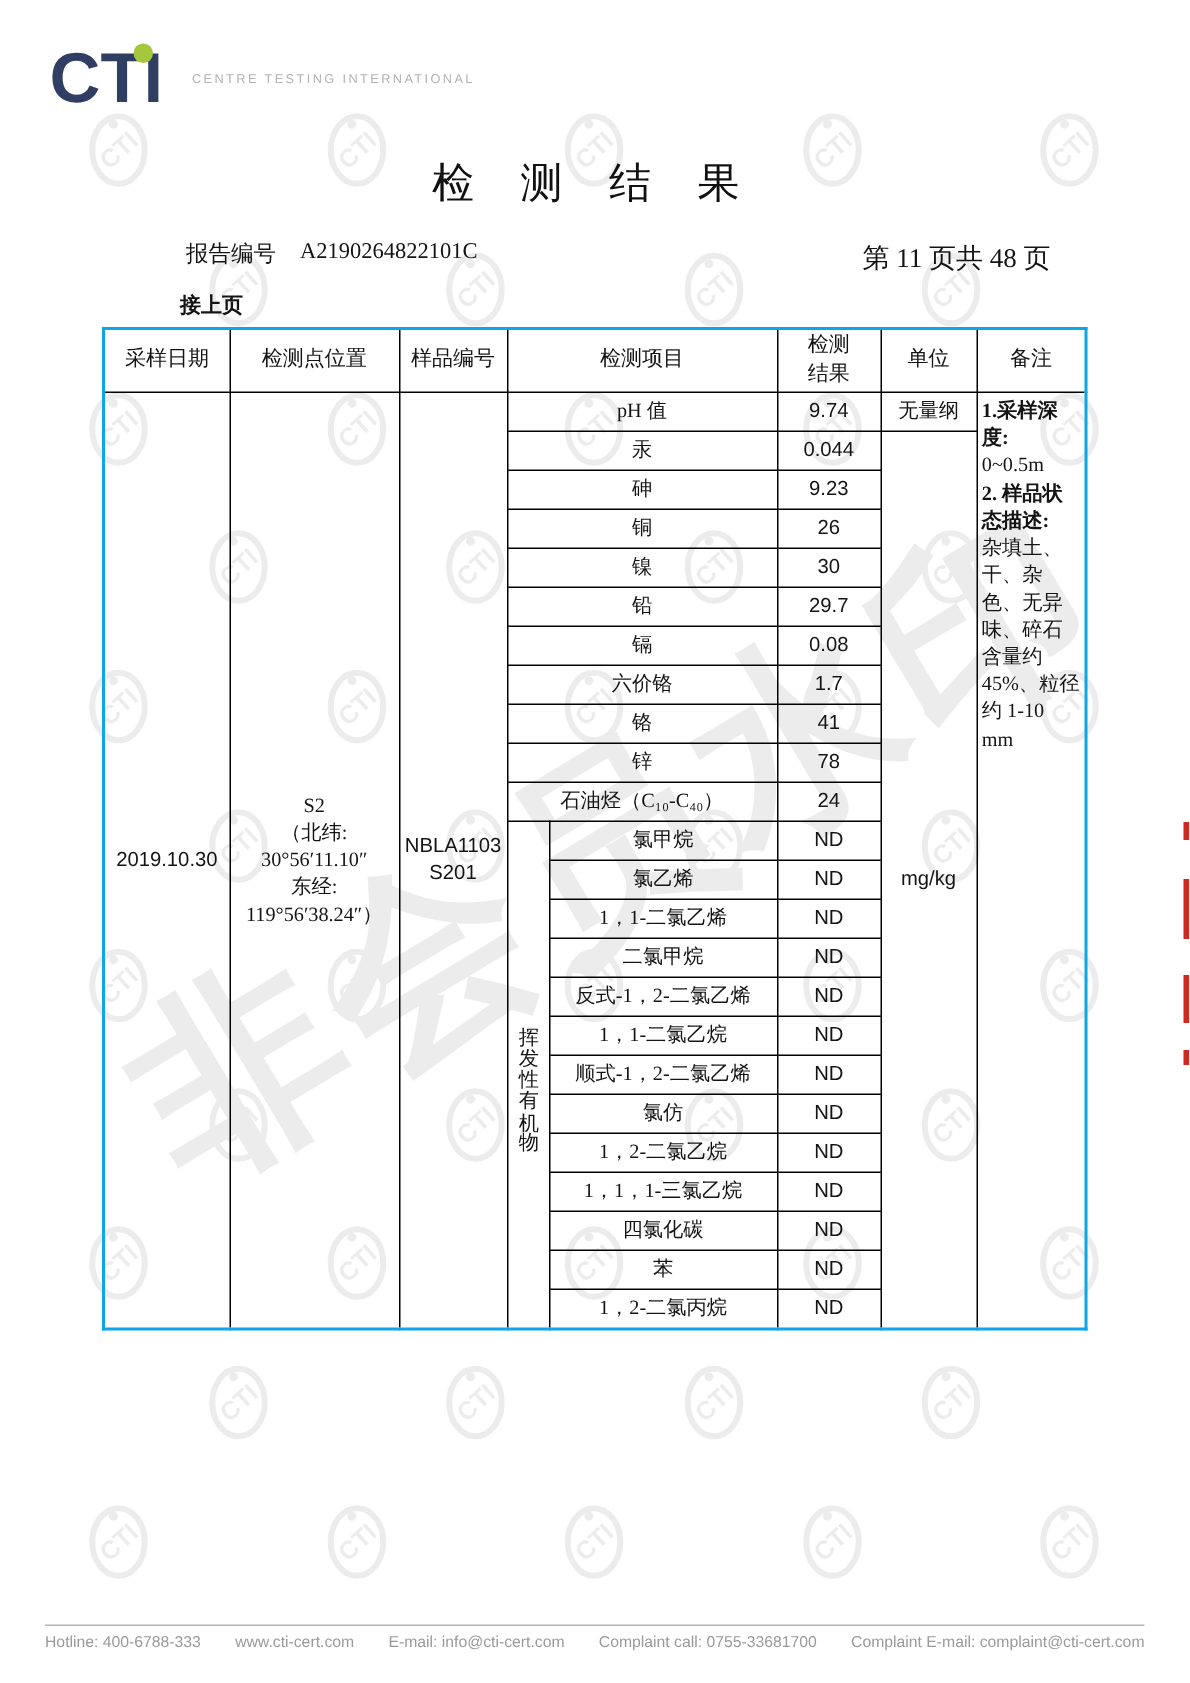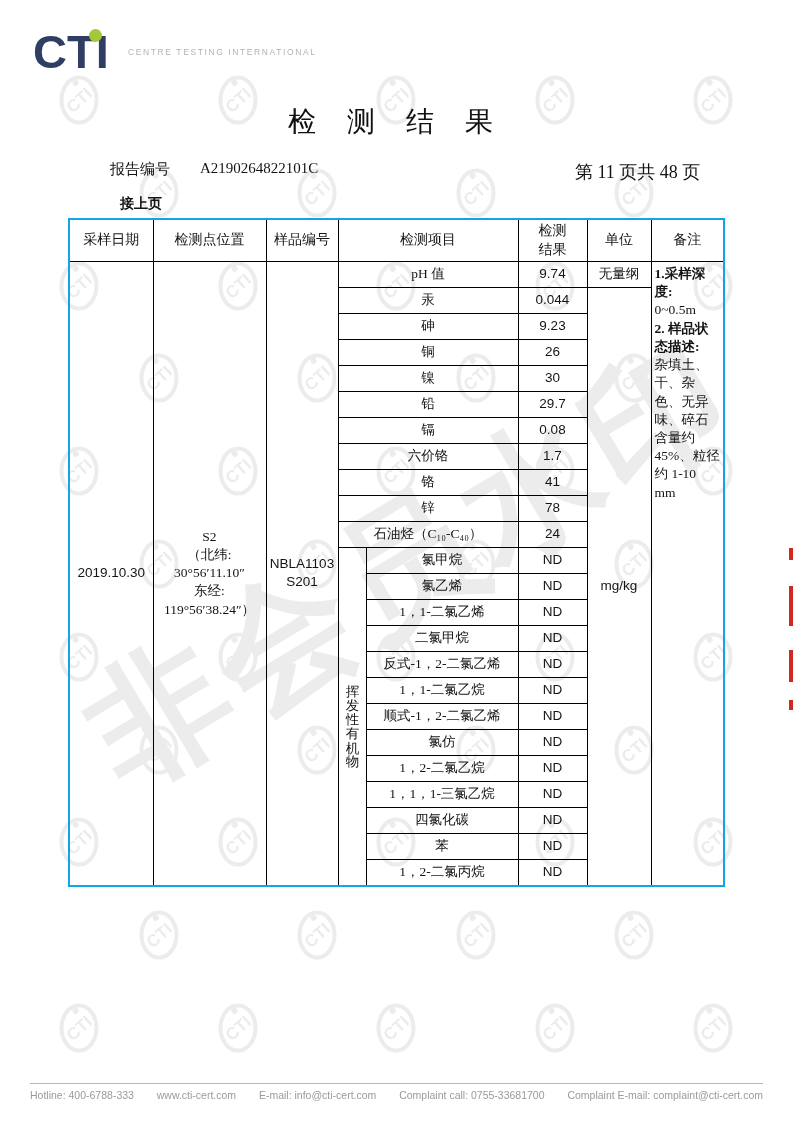--- a/index.html
+++ b/index.html
@@ -24,21 +24,21 @@
   .logo-dot{position:absolute;left:56px;top:3px;width:13px;height:13px;border-radius:50%;background:#a4c73c;}
   .logo-cn{margin-left:24px;font-family:"Liberation Sans","DejaVu Sans",sans-serif;
         font-weight:bold;font-size:31px;line-height:40px;color:#a9a9a9;letter-spacing:7px;margin-top:5px;}
   .logo-en{position:absolute;left:128px;top:47px;font-family:"Liberation Sans","DejaVu Sans",sans-serif;
         font-size:8.5px;color:#b3b3b3;letter-spacing:1.6px;}
 
   
   .doc-title{position:absolute;left:0;top:103px;width:100%;text-align:center;
         font-size:28px;letter-spacing:12px;color:#111;}
   .report-line{position:absolute;left:0;top:160px;width:100%;font-size:15px;}
-  .report-label{position:absolute;left:110px;}
+  .report-label{position:absolute;left:124px;}
   .report-no{position:absolute;left:200px;font-family:"Liberation Serif",serif;}
   .page-info{position:absolute;left:575px;font-size:18px;}
   .continued{position:absolute;left:120px;top:195px;font-size:14px;font-weight:bold;}
 
   
   table.results{position:absolute;left:68px;top:218px;border-collapse:collapse;
         table-layout:fixed;width:655px;border:2px solid #0ea5e9;}
   table.results td,table.results th{border:1px solid #000;text-align:center;vertical-align:middle;
         font-weight:normal;font-size:13.5px;padding:0 2px;line-height:1.35;overflow:hidden;}
   tr.hdr th{height:41px;font-size:14px;}

